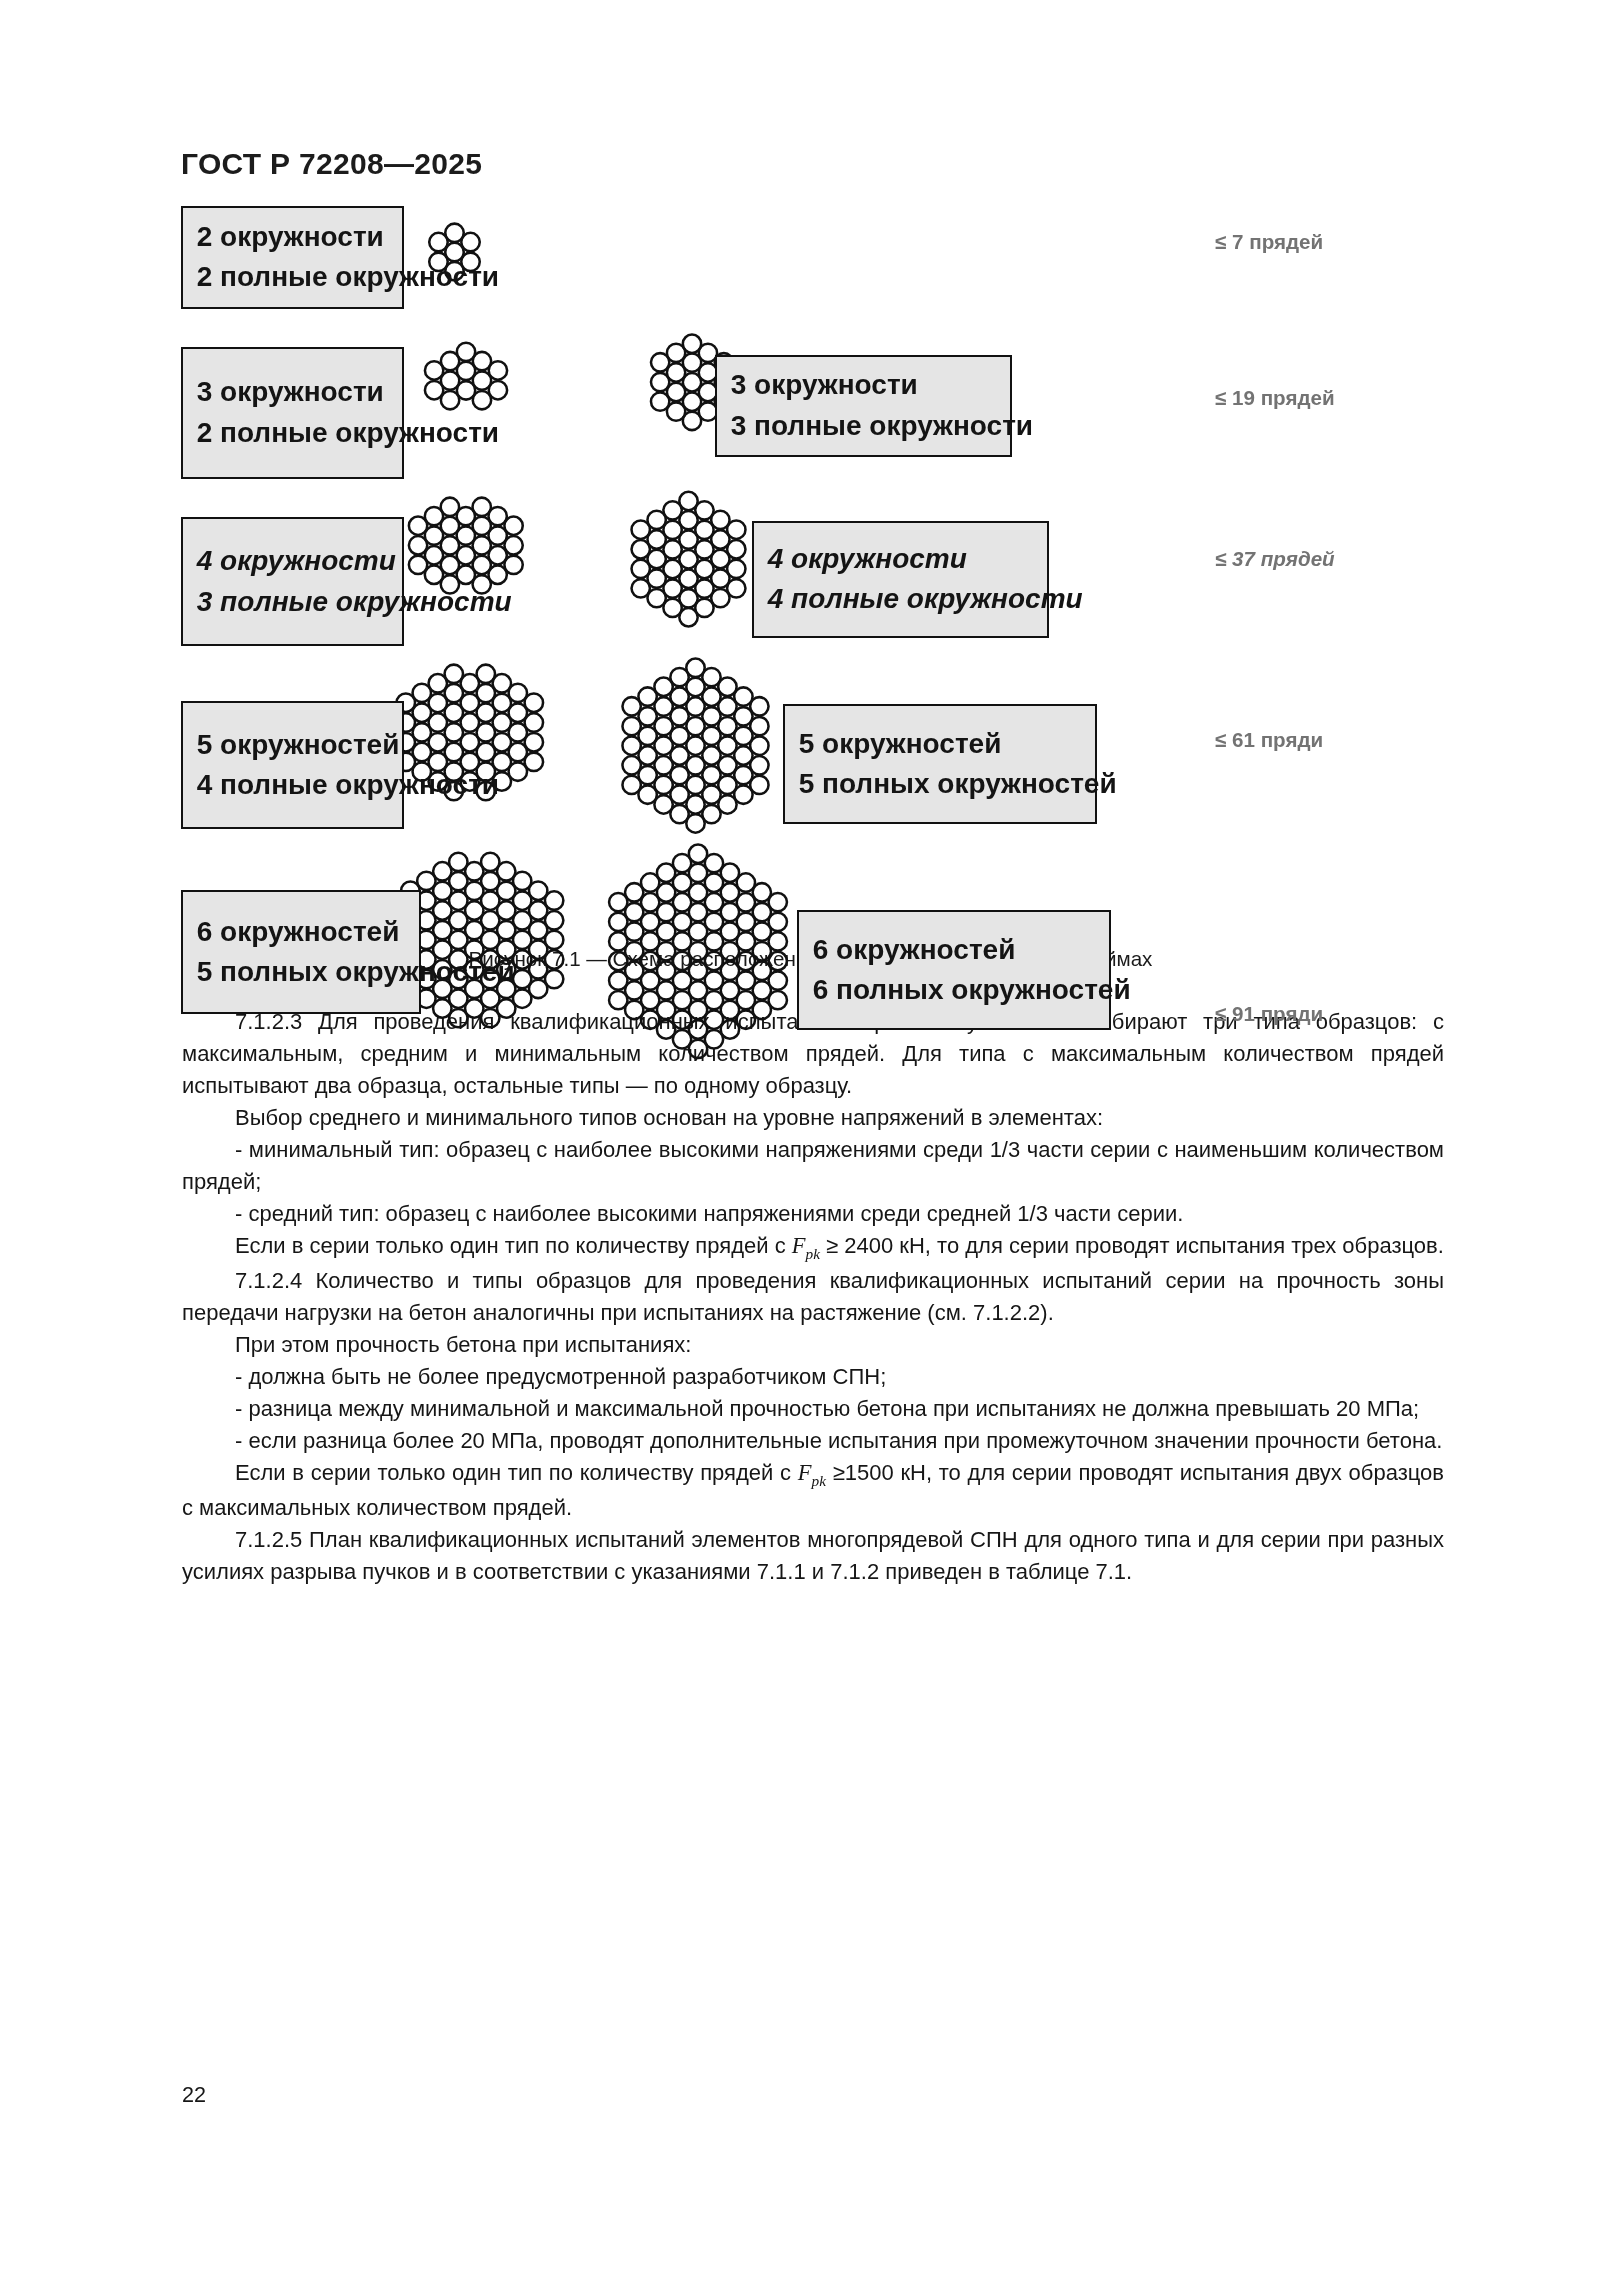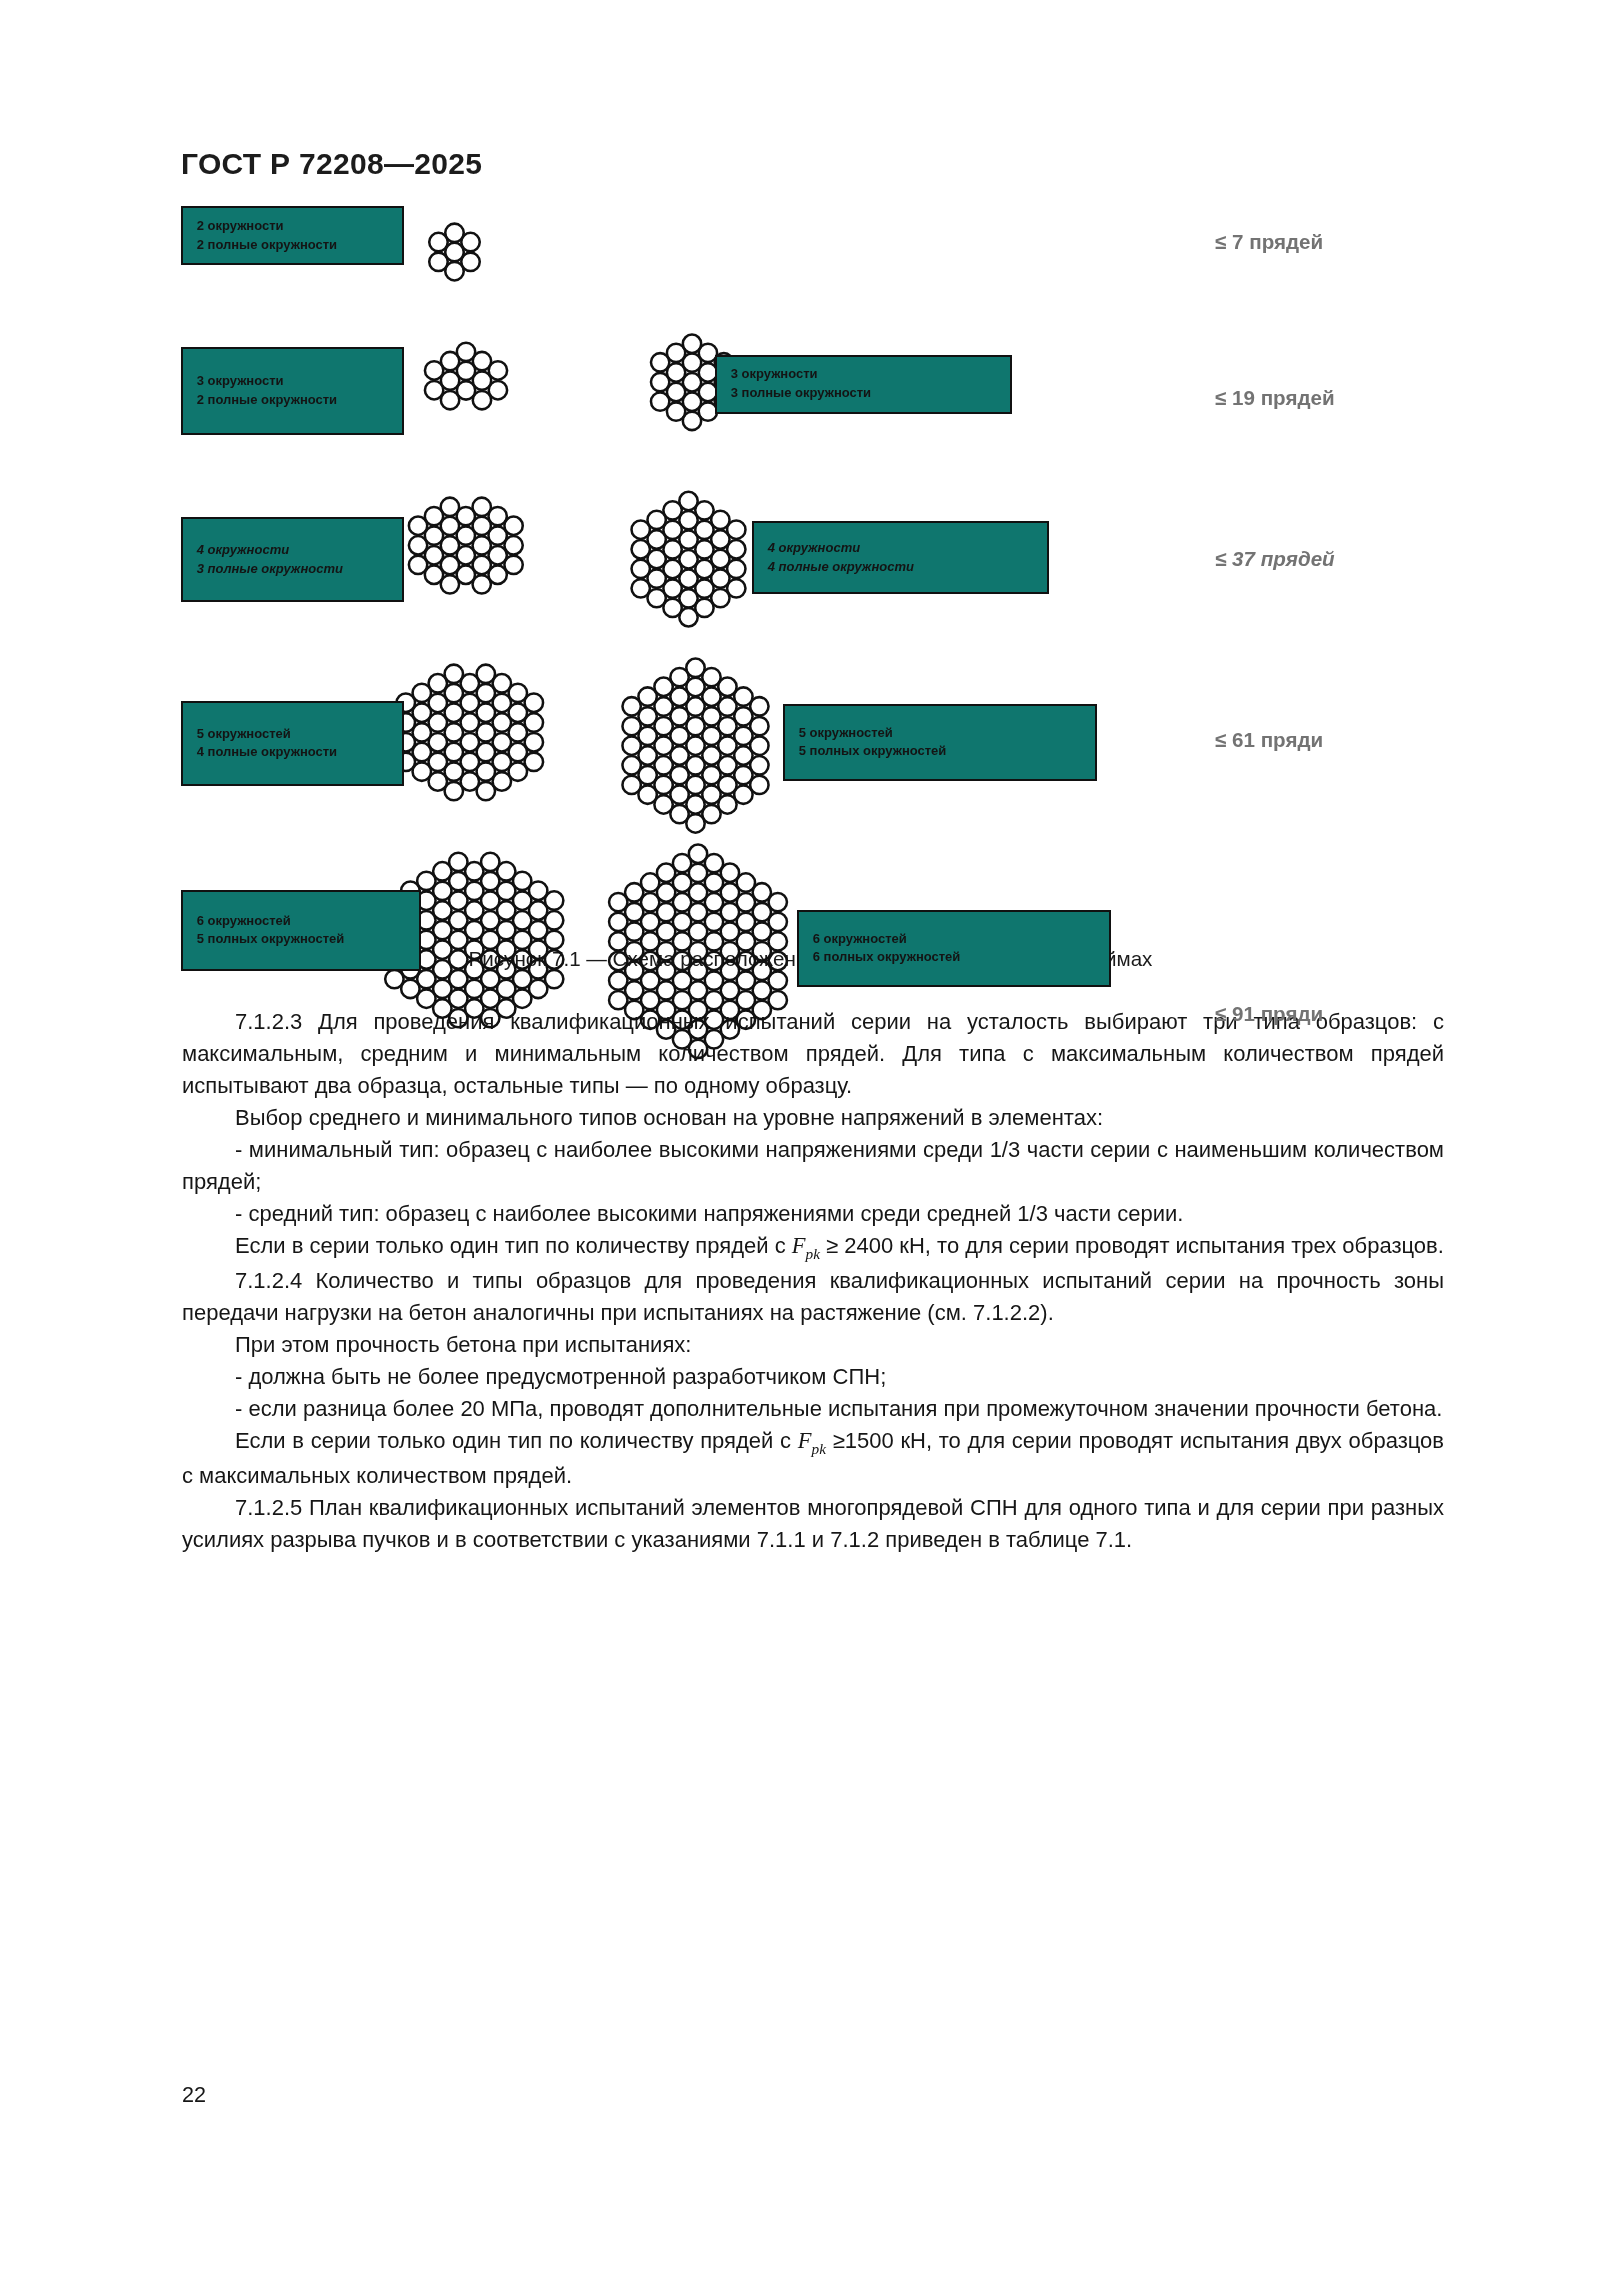--- a/index.html
+++ b/index.html
@@ -42,24 +42,24 @@
     height: 716px;
   }
   .frow {
     position: absolute;
     left: 0;
     width: 1264px;
   }
   .label-box {
     position: absolute;
     border: 2.9px solid #111;
-    background: #0f766e;
+    background: #e5e5e5;
     box-sizing: border-box;
     padding: 8.8px 13.7px;
-    font-size: 13px;
+    font-size: 28px;
     font-weight: bold;
     line-height: 1.45;
     white-space: nowrap;
     z-index: 4;
     color: #141414;
   }
   .label-box .l2 { display: block; }
   .count-label {
     position: absolute;
     font-size: 20.6px;
@@ -634,20 +634,21 @@
 
   <div class="body-text">
     <p class="ind">7.1.2.3 Для проведения квалификационных испытаний серии на усталость выбирают три типа образцов: с максимальным, средним и минимальным количеством прядей. Для типа с максимальным количеством прядей испытывают два образца, остальные типы — по одному образцу.</p>
     <p class="ind">Выбор среднего и минимального типов основан на уровне напряжений в элементах:</p>
     <p class="dash">- минимальный тип: образец с наиболее высокими напряжениями среди 1/3 части серии с наименьшим количеством прядей;</p>
     <p class="dash">- средний тип: образец с наиболее высокими напряжениями среди средней 1/3 части серии.</p>
     <p class="ind"><span>Если в серии только один тип по количеству прядей с </span><var class="fv"><span>F</span><sub>pk</sub></var><span> ≥ 2400 кН, то для серии проводят испытания трех образцов.</span></p>
     <p class="ind">7.1.2.4 Количество и типы образцов для проведения квалификационных испытаний серии на прочность зоны передачи нагрузки на бетон аналогичны при испытаниях на растяжение (см. 7.1.2.2).</p>
     <p class="ind">При этом прочность бетона при испытаниях:</p>
     <p class="dash">- должна быть не более предусмотренной разработчиком СПН;</p>
+    <p class="dash">- разница между минимальной и максимальной прочностью бетона при испытаниях не должна превышать 20 МПа;</p>
     <p class="dash">- если разница более 20 МПа, проводят дополнительные испытания при промежуточном значении прочности бетона.</p>
     <p class="ind"><span>Если в серии только один тип по количеству прядей с </span><var class="fv"><span>F</span><sub>pk</sub></var><span> ≥1500 кН, то для серии проводят испытания двух образцов с максимальных количеством прядей.</span></p>
     <p class="ind">7.1.2.5 План квалификационных испытаний элементов многопрядевой СПН для одного типа и для серии при разных усилиях разрыва пучков и в соответствии с указаниями 7.1.1 и 7.1.2 приведен в таблице 7.1.</p>
   </div>
 
   <div class="page-number">22</div>
 
 </div>
 
 

